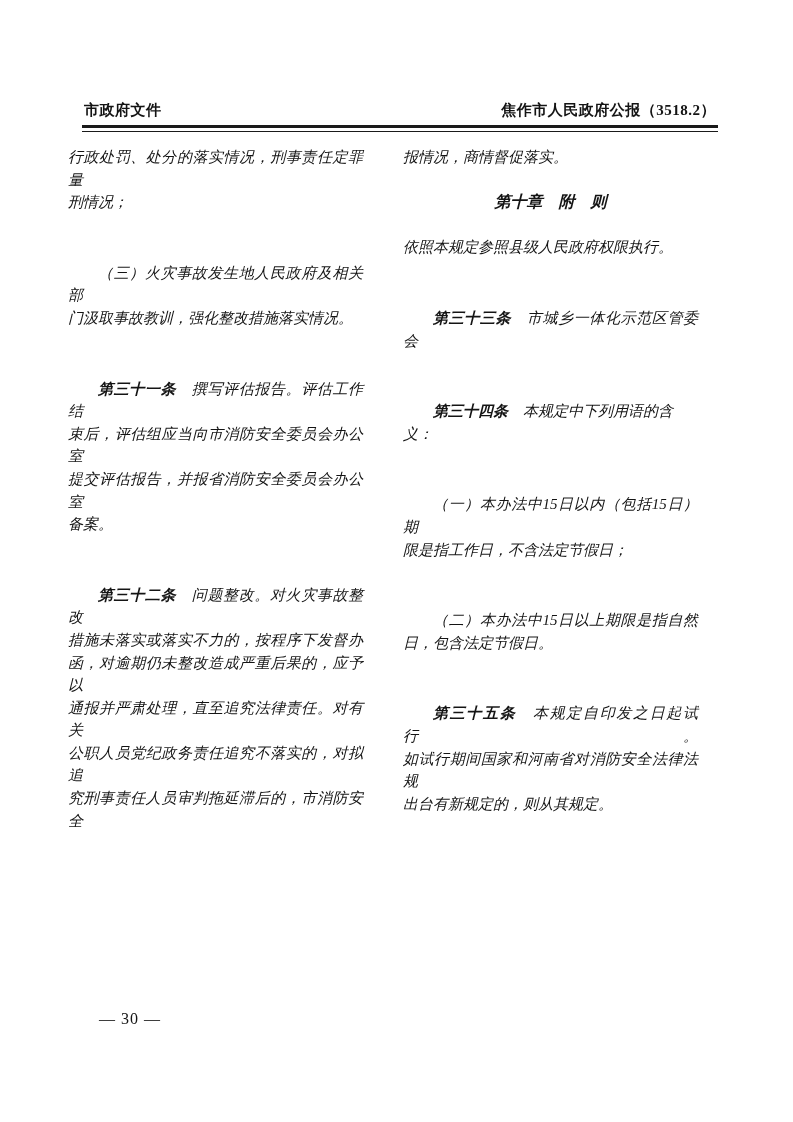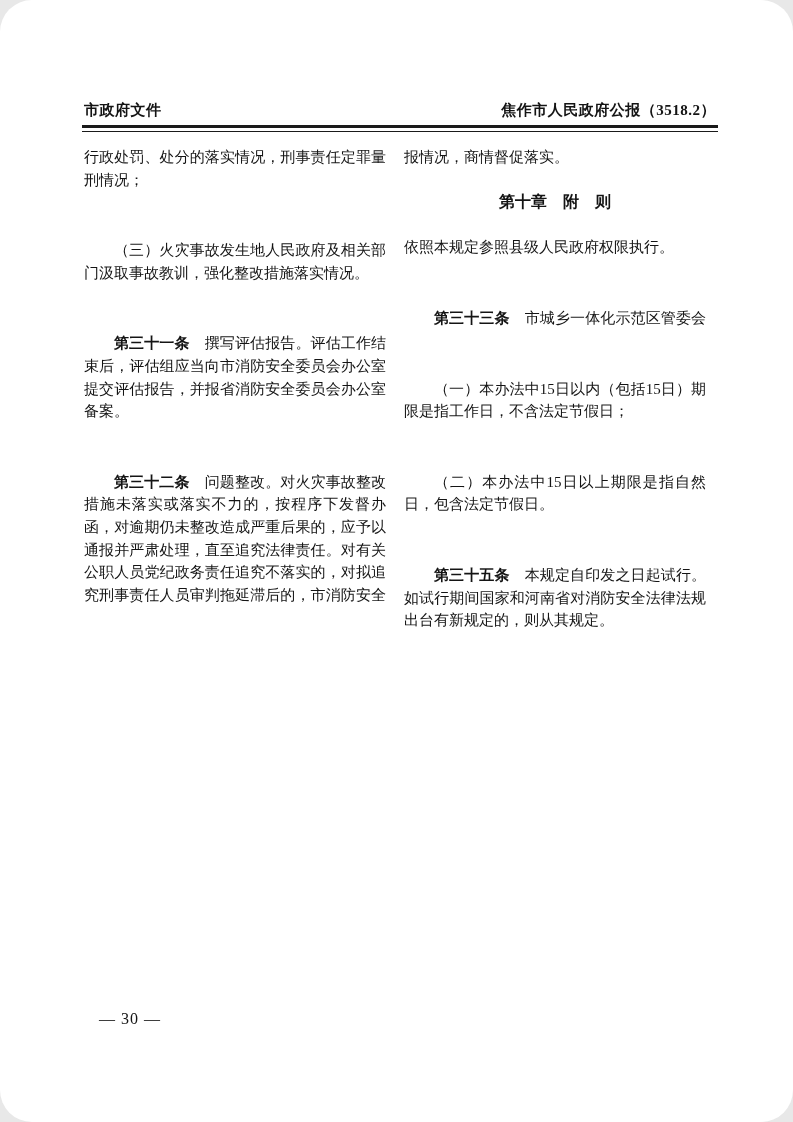--- a/index.html
+++ b/index.html
@@ -7,39 +7,38 @@
   body {
     width: 793px; height: 1122px;
     position: relative;
     font-family: "Liberation Serif", "DejaVu Serif", serif;
     color: #141414;
   }
   .page {
     position: absolute; inset: 0;
     background: #ffffff;
     overflow: hidden;
-    border-radius: 32px;
   }
   .running-header {
     position: absolute;
     top: 101px; left: 84px; width: 632px;
     display: flex; justify-content: space-between; align-items: baseline;
     font-size: 15px; font-weight: bold;
     letter-spacing: 0.5px;
   }
   .header-rule {
     position: absolute;
     top: 125px; left: 82px; width: 636px; height: 7px;
     border-top: 3px solid #1a1a1a;
     border-bottom: 1px solid #1a1a1a;
   }
   .columns {
     position: absolute;
-    top: 146px; left: 84px; width: 630px;
-    display: flex; gap: 18px;
+    top: 146px; left: 68px; width: 630px;
+    display: flex; gap: 40px; font-style: italic;
   }
   .col {
     width: 302px;
     font-size: 15px;
     line-height: 22.6px;
   }
   .line { min-height: 22.6px; }
   .line.fill { text-align: justify; text-align-last: justify; text-justify: inter-character; }
   .line.ind { text-indent: 2em; margin-top: 48px; }
   .b { font-weight: bold; }
@@ -98,20 +97,23 @@
     <div class="col">
         <div>
           <div class="line"><span>报情况，商情督促落实。</span></div>
         </div>
         <div class="chapter-heading">第十章　附　则</div>
         <div>
           <div class="line"><span>依照本规定参照县级人民政府权限执行。</span></div>
           <div class="line ind fill"><span class="b">第三十三条</span><span>　市城乡一体化示范区管委会</span></div>
         </div>
         <div>
+          <div class="line ind"><span class="b">第三十四条</span><span>　本规定中下列用语的含义：</span></div>
+        </div>
+        <div>
           <div class="line ind fill"><span>（一）本办法中15日以内（包括15日）期</span></div>
           <div class="line"><span>限是指工作日，不含法定节假日；</span></div>
         </div>
         <div>
           <div class="line ind fill"><span>（二）本办法中15日以上期限是指自然</span></div>
           <div class="line"><span>日，包含法定节假日。</span></div>
         </div>
         <div>
           <div class="line ind fill"><span class="b">第三十五条</span><span>　本规定自印发之日起试行。</span></div>
           <div class="line fill"><span>如试行期间国家和河南省对消防安全法律法规</span></div>

